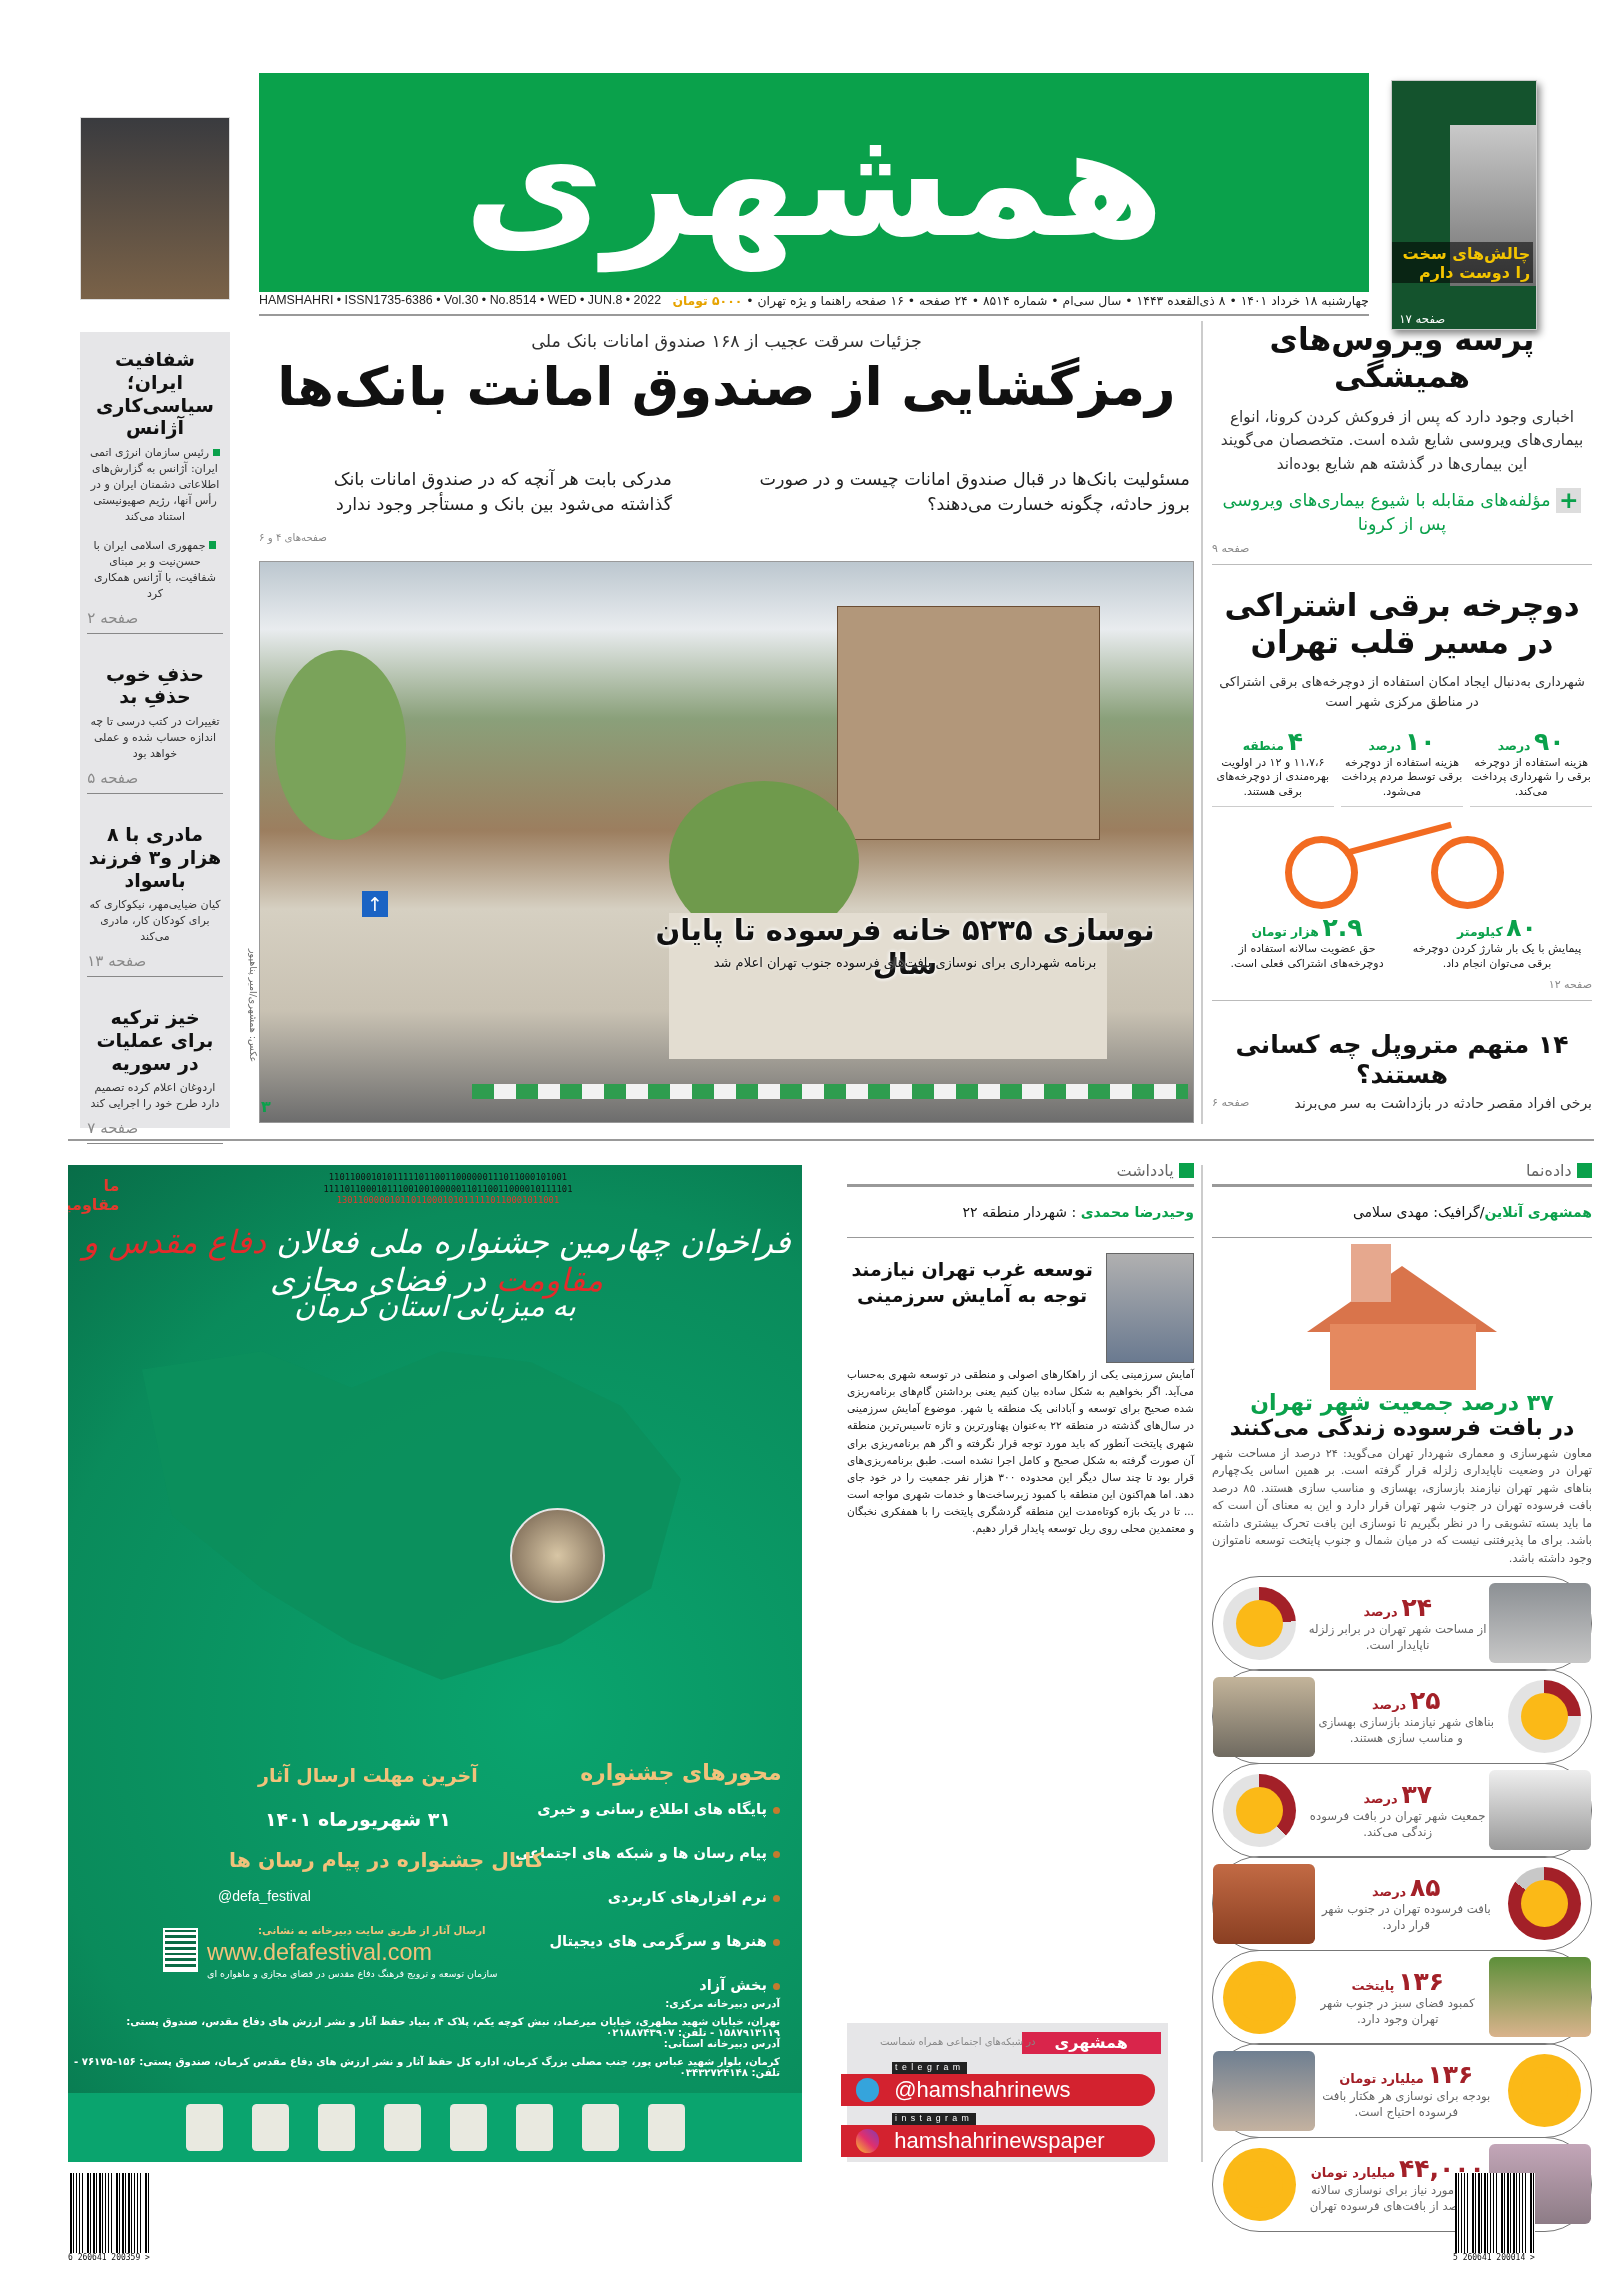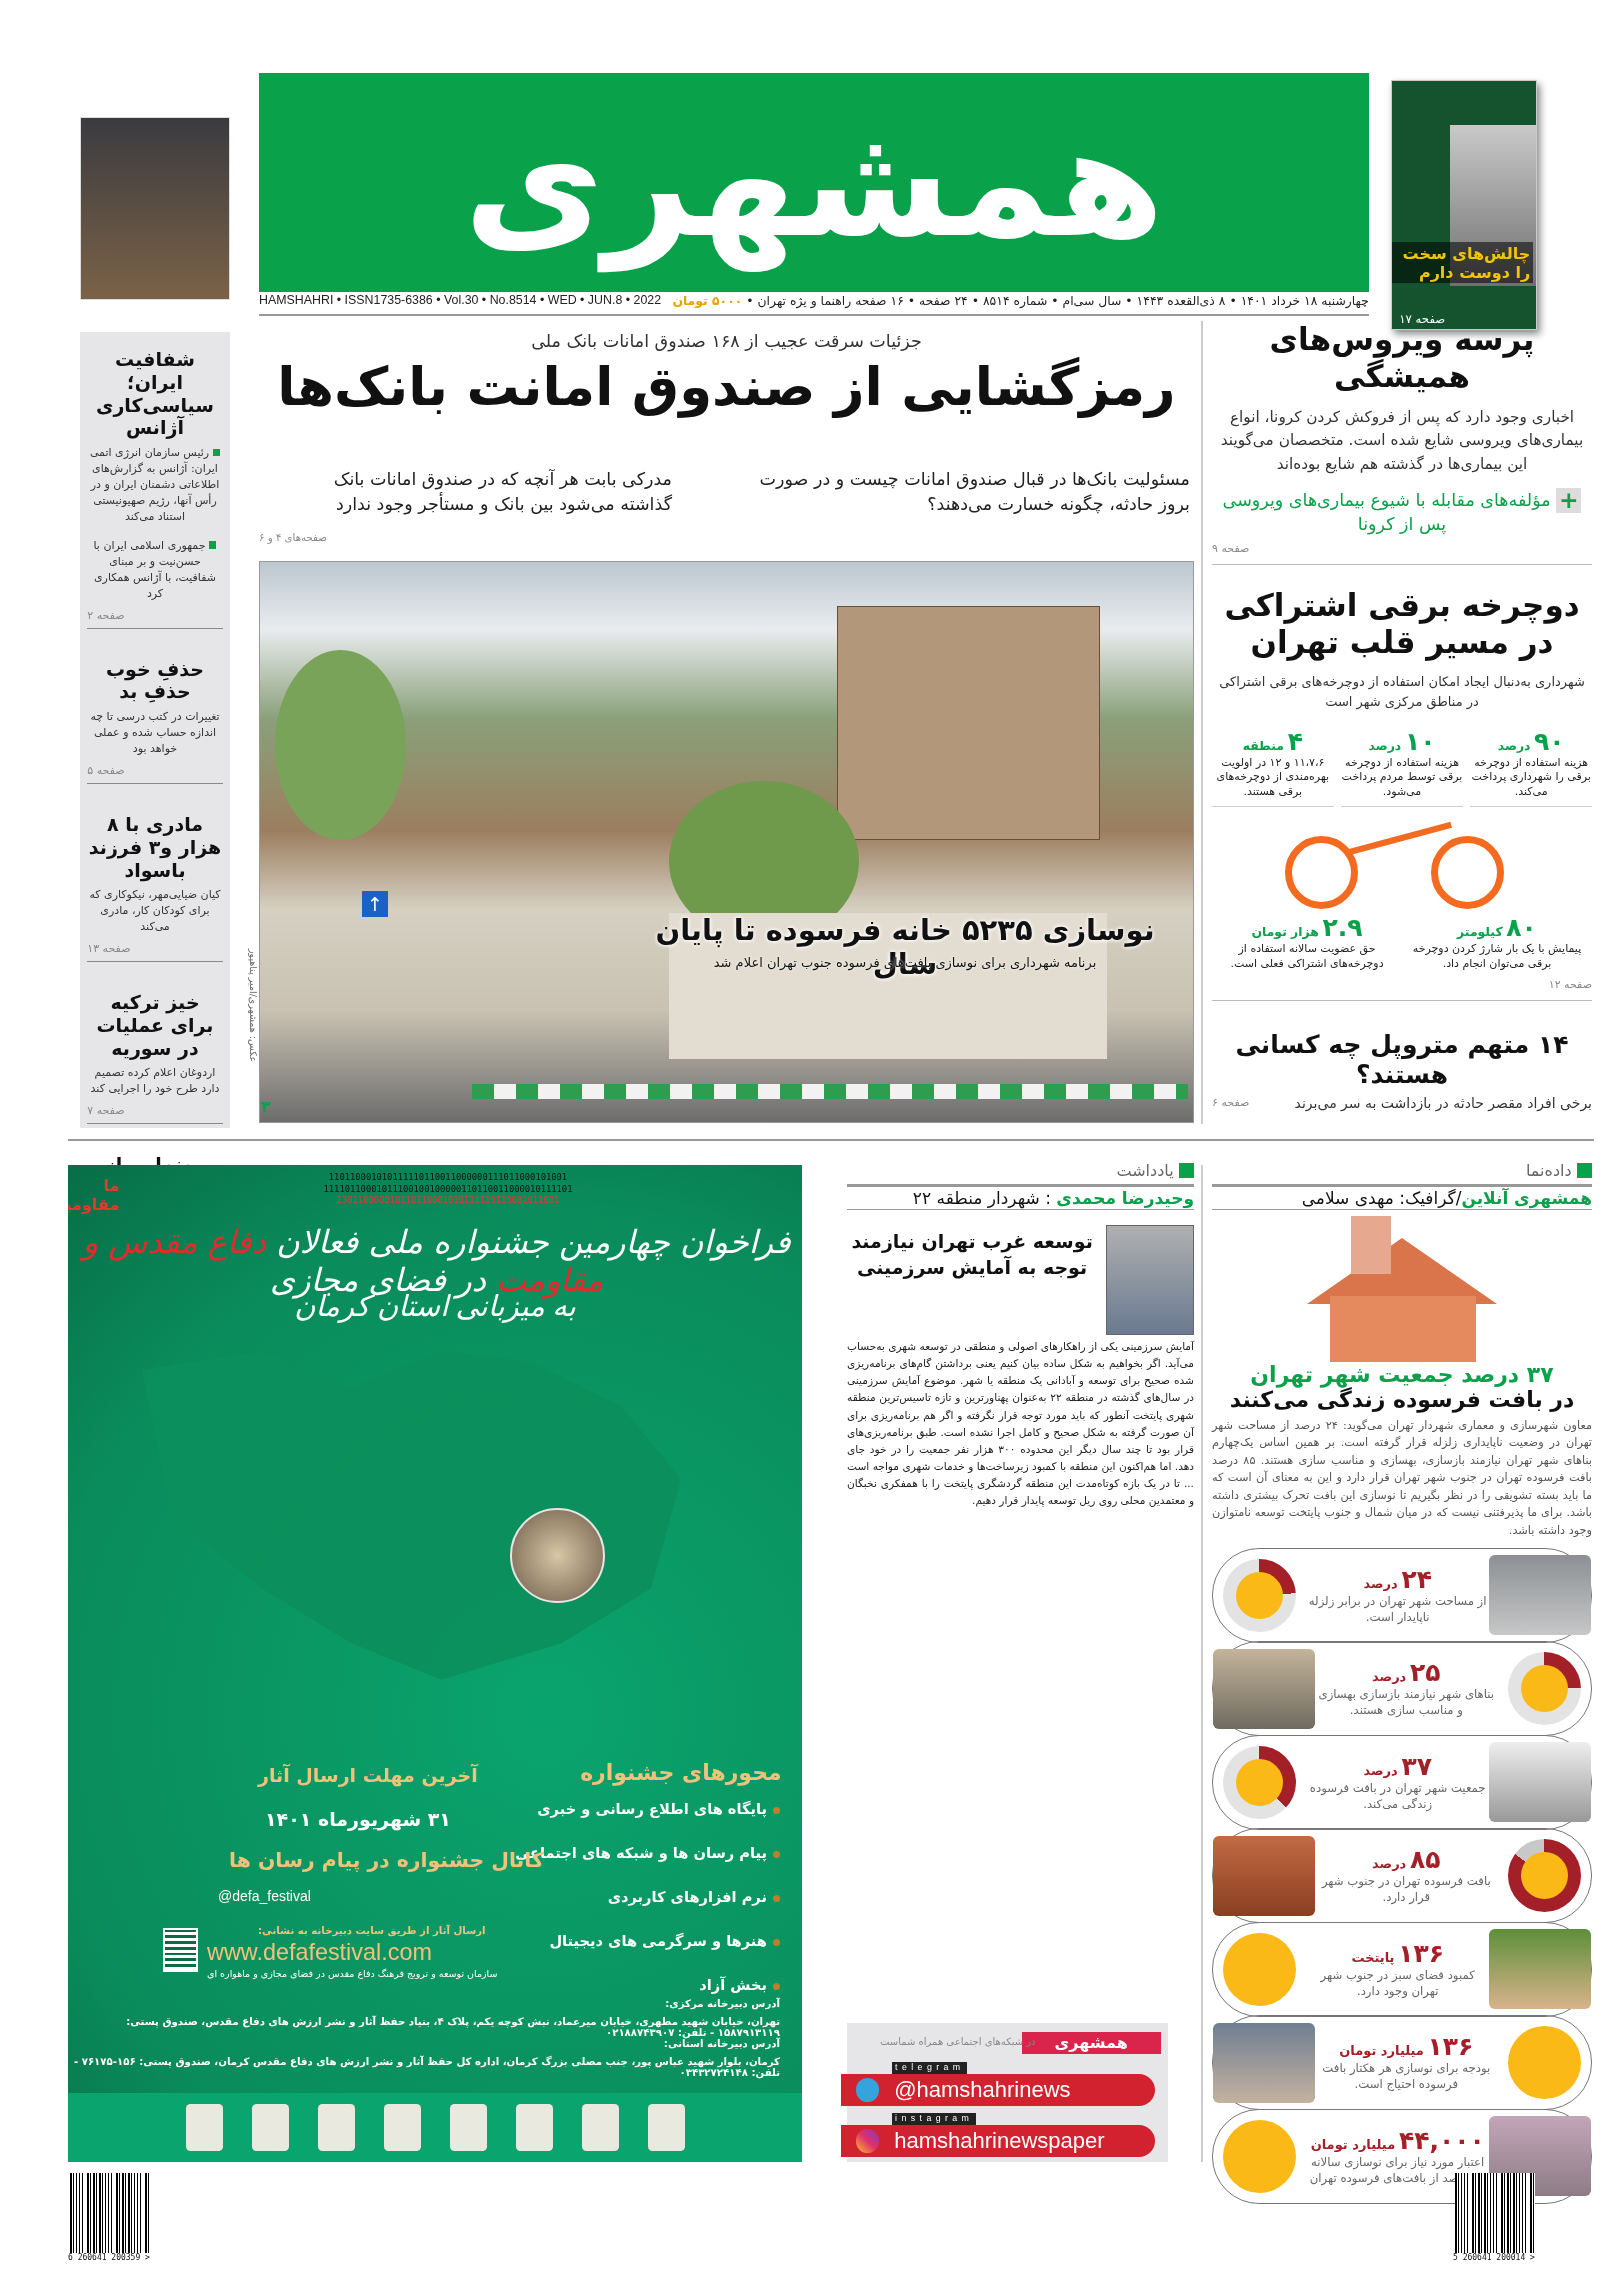--- a/index.html
+++ b/index.html
@@ -17,21 +17,21 @@
 .thumb-right{left:1391px;top:80px;width:146px;height:250px;background:#14532d;border:0.7px solid #ccc;box-shadow:2.9px 4.4px 7.3px #888;overflow:hidden}
 .thumb-right .photo{position:absolute;left:58px;top:44px;width:88px;height:161px;background:linear-gradient(#c9c9c9,#707070)}
 .thumb-right .cap{position:absolute;right:2.9px;top:161px;color:#f3c400;font-size:16px;font-weight:bold;text-align:right;line-height:1.2;background:rgba(0,0,0,.55);padding:1.5px 2.9px}
 .thumb-right .pgn{position:absolute;left:7.3px;bottom:2.9px;color:#fff;font-size:11.7px}
 .sidebar{left:80px;top:332px;width:150px;height:796px;background:#e6e6e8;padding:7.3px 7.3px;text-align:center}
 .sb-item{padding:8.8px 0 5.8px;border-bottom:0.7px solid #888}
 .sb-item:last-child{border-bottom:none}
 .sb-title{font-size:19px;font-weight:bold;line-height:1.2}
 .sb-text{font-size:11px;color:#333;line-height:1.45;margin-top:5.8px}
 .sb-bullet::before{content:"";display:inline-block;width:7.3px;height:7.3px;background:#0aa14b;margin-left:3.7px}
-.sb-pg{text-align:left;font-size:11px;color:#888;margin-top:7.3px}
+.sb-pg{text-align:left;font-size:15px;color:#888;margin-top:7.3px}
 .col-rule-v{position:absolute;width:1.5px;background:#ccc}
 .main-kicker{left:259px;top:331px;width:935px;text-align:center;font-size:17.5px;color:#333}
 .main-head{left:259px;top:358px;width:935px;text-align:center;font-size:53px;font-weight:bold;line-height:1.1}
 .main-sub{top:467px;width:438px;font-size:17.5px;line-height:1.45;color:#222;text-align:right}
 .main-pg{left:259px;top:532px;font-size:10.2px;color:#888}
 .photo-main{left:259px;top:561px;width:935px;height:562px;background:linear-gradient(180deg,#bcc7cf 0%,#e9ecef 12%,#8aa07a 28%,#9c7e5f 48%,#d6d0c2 62%,#c9c2b3 80%,#6d6d6d 100%);border:0.7px solid #999;overflow:hidden}
 .photo-main .bldg{position:absolute;left:577px;top:44px;width:263px;height:234px;background:#b2977a;border:1.5px solid #6b4d33}
 .photo-main .tree{position:absolute;border-radius:50%;background:#6f9a4c}
 .photo-main .wall{position:absolute;left:409px;top:351px;width:438px;height:146px;background:#e3ddd1}
 .photo-main .curb{position:absolute;left:212px;top:522px;width:716px;height:14.6px;background:repeating-linear-gradient(90deg,#2e9d4f 0 22px,#f2f2f2 22px 44px)}
@@ -50,21 +50,21 @@
 .stat .num{font-size:25px;font-weight:bold;color:#0aa14b}
 .stat .unit{font-size:12.4px;color:#0aa14b;font-weight:bold}
 .stat .desc{font-size:11px;line-height:1.35;color:#222}
 .bike{height:102px;position:relative}
 .wheel{position:absolute;width:73px;height:73px;border-radius:50%;border:7.3px solid #f26b21;bottom:0}
 .bike-frame{position:absolute;left:131px;top:29px;width:110px;height:5.8px;background:#f26b21;transform:rotate(-15deg)}
 .stat2-row{display:flex;justify-content:space-around;margin-top:4.4px}
 .stat2{width:45%;text-align:center}
 .sec-title-bar{display:flex;align-items:center;gap:5.8px;font-size:16px;color:#666;border-bottom:3.7px solid #999;padding-bottom:4.4px}
 .sec-title-bar .sq{width:14.6px;height:14.6px;background:#0aa14b;display:inline-block}
-.byline{font-size:17px;border-bottom:0.7px solid #999;padding:1px 0}
+.byline{font-size:14px;border-bottom:0.7px solid #999;padding:17px 0}
 .byline b{color:#0aa14b}
 .ed-col{left:847px;top:1161px;width:347px}
 .ed-photo{width:88px;height:110px;background:linear-gradient(#b0b0b0,#6a7a90);border:1.5px solid #666;float:right;margin-left:8.8px}
 .ed-head{font-size:19px;font-weight:bold;line-height:1.35;text-align:center;padding-top:4.4px}
 .ed-body{font-size:10.6px;line-height:1.62;text-align:justify;color:#222;clear:both;padding-top:2.9px}
 .social{left:847px;top:2023px;width:321px;height:139px;background:#e6e6e8}
 .social .logo-red{position:absolute;right:7.3px;top:8.8px;width:139px;height:22px;background:#d9254b;color:#fff;font-size:16px;font-weight:bold;text-align:center;line-height:22px}
 .social .tag{position:absolute;left:33px;top:13px;font-size:10px;color:#888}
 .ribbon{position:absolute;left:-5.8px;width:314px;height:32px;background:#d3222f;border-radius:0 16px 16px 0;color:#fff;font-family:"Liberation Sans",sans-serif;direction:ltr;font-size:22px;line-height:32px;padding-left:53px}
 .ribbon .ico{position:absolute;left:14.6px;top:4.4px;width:23.4px;height:23.4px;border-radius:50%}

